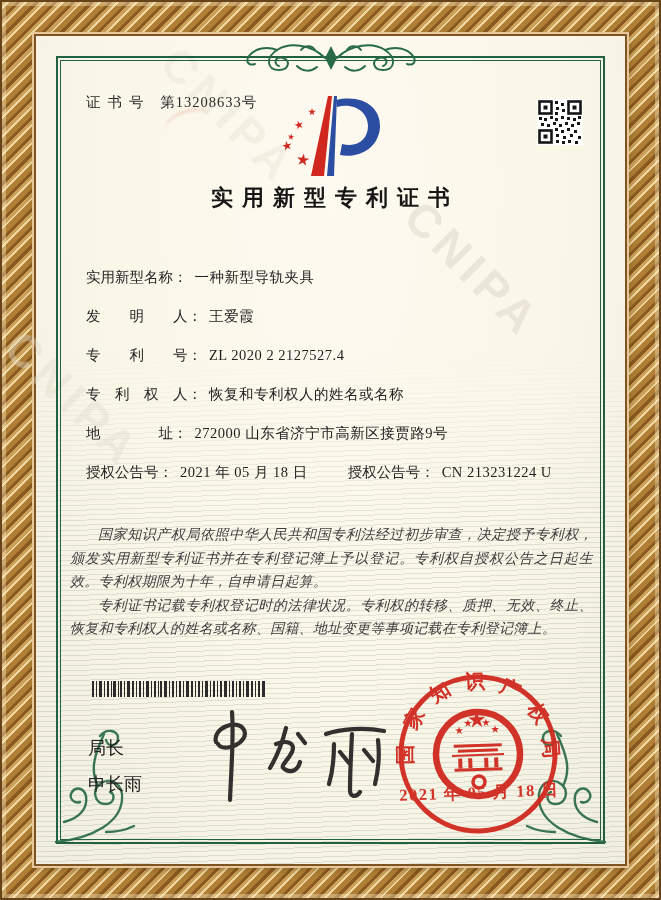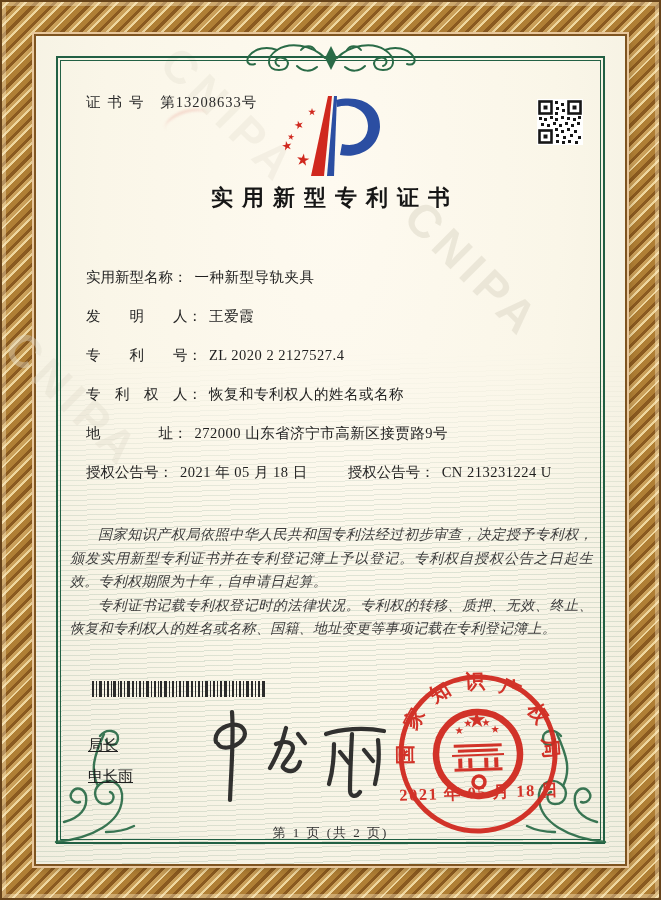--- a/index.html
+++ b/index.html
@@ -66,21 +66,21 @@
     position:absolute;left:34px;top:487px;width:523px;
     font-size:14px;line-height:23.5px;color:#3c3c3c;text-align:justify;
     letter-spacing:.3px;
     font-style:italic;
   }
   .body-text p{margin:0;text-indent:2em;}
   .barcode{position:absolute;left:56px;top:645px;}
   .signer{
     position:absolute;left:52px;top:700px;
     font-family:"Liberation Sans","DejaVu Sans",sans-serif;
-    font-size:15px;color:#202020;text-decoration:underline;
+    font-size:18px;color:#202020;
   }
   .signer div{margin-bottom:12px;}
   .signature{position:absolute;left:150px;top:664px;z-index:4;}
   .seal{position:absolute;left:358px;top:634px;width:168px;height:168px;z-index:5;
         mix-blend-mode:multiply;opacity:.95;transform:rotate(-2deg);}
   .seal-date{
     position:absolute;left:0;top:112px;width:100%;text-align:center;
     font-size:16.5px;letter-spacing:1.5px;color:#d0281e;font-weight:bold;
     white-space:nowrap;
   }
@@ -262,16 +262,15 @@
             <rect x="90" y="88" width="4" height="10"></rect>
             <rect x="100" y="88" width="4" height="10"></rect>
             <rect x="60" y="98" width="48" height="3"></rect>
             <circle cx="84" cy="112" r="6" fill="none" stroke="#d0281e" stroke-width="3.5"></circle>
           </g>
         </g>
       </svg>
       <div class="seal-date">2021 年 05 月 18 日</div>
     </div>
 
-    <div class="footer">第 1 页 (共 2 页)</div>
 
   </div>
 </div>
 
 </body></html>

